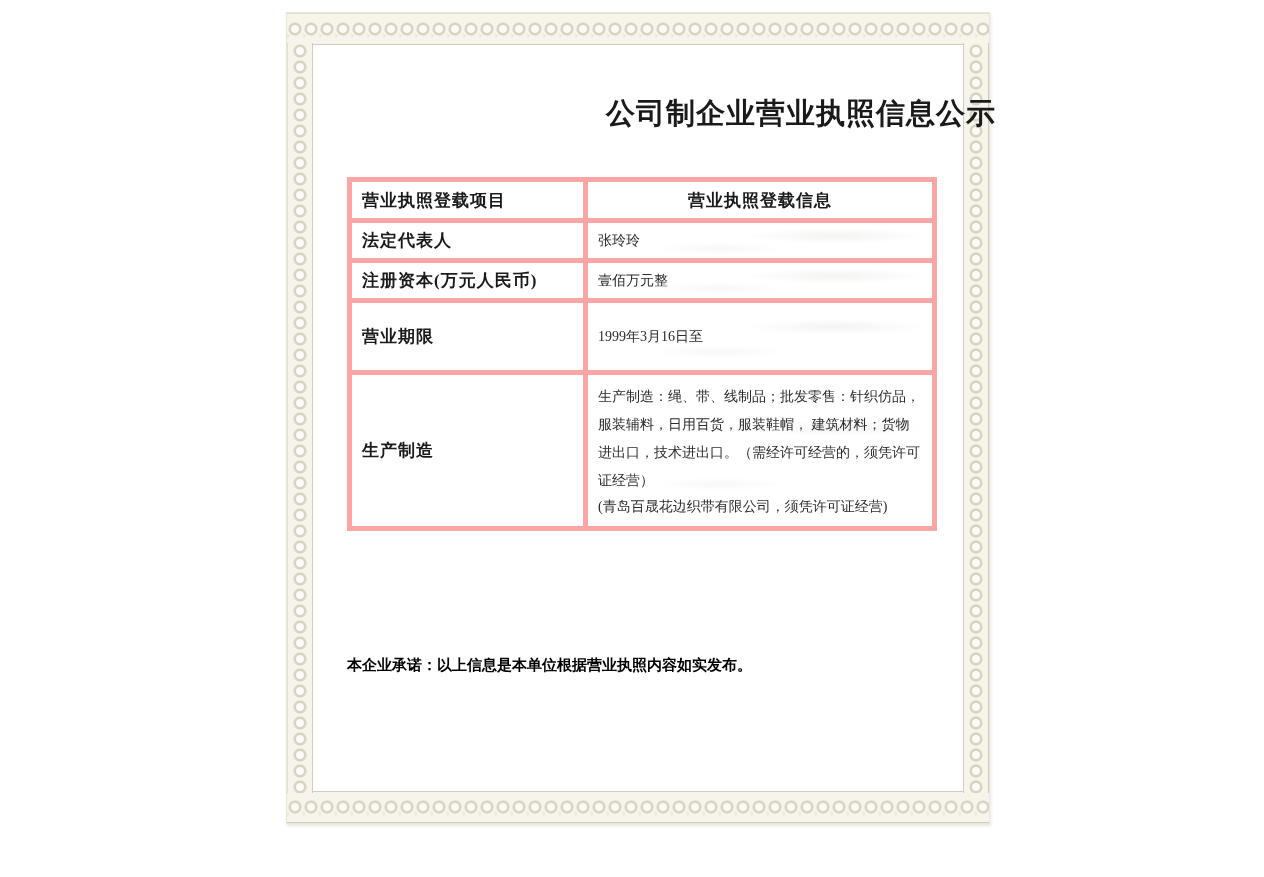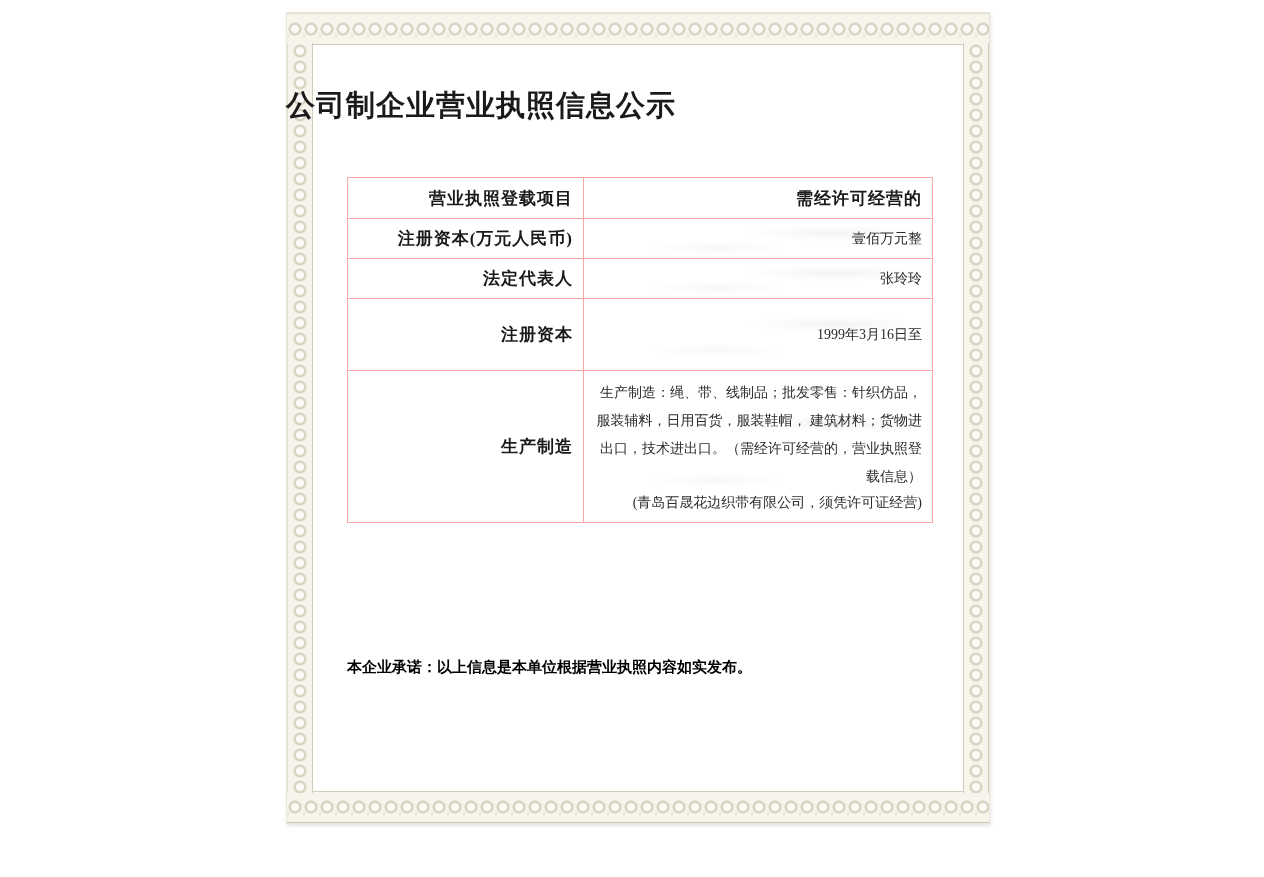--- a/index.html
+++ b/index.html
@@ -27,34 +27,34 @@
     top:30px;bottom:30px;width:24px;
     background-image:
       radial-gradient(circle at 12px 8px, #fbfaf6 3.5px, #d8d4c3 4.5px, #d8d4c3 6px, rgba(216,212,195,0) 7px);
     background-size:24px 16px;
   }
   .fb-left{left:0;border-right:1px solid #d2cebd;border-left:1px solid #e2dfd1;}
   .fb-right{right:0;border-left:1px solid #d2cebd;border-right:1px solid #cfcbba;}
 
   
   .title{
-    position:absolute;left:286px;top:86px;width:702px;margin:0;
-    text-align:left;font-size:29px;font-weight:bold;letter-spacing:1px;
+    position:absolute;left:286px;top:86px;width:702px;margin:8px;
+    text-align:right;font-size:29px;font-weight:bold;letter-spacing:1px;
   }
 
   
   table.info{
     position:absolute;left:347px;top:177px;
     border-collapse:collapse;table-layout:fixed;
     font-size:14px;
   }
   col.c-label{width:236px;}
   col.c-value{width:349px;}
   table.info th,table.info td{
-    border:1px solid #fca5a5;padding:0 10px;vertical-align:middle;text-align:right;
+    border:5px solid #fca5a5;padding:0 10px;vertical-align:middle;
   }
   thead tr{height:41px;}
   tbody tr{height:40px;}
   tbody tr.tall{height:72px;}
   tbody tr.x-tall{height:113px;}
   th.h-label{text-align:left;font-size:17px;font-weight:bold;letter-spacing:1px;}
   th.h-value{text-align:center;font-size:17px;font-weight:bold;letter-spacing:1px;}
   td.lbl{font-size:17px;font-weight:bold;letter-spacing:1px;}
   td.val{color:#2b2b2b;
     background-image:
@@ -64,21 +64,21 @@
   td.val.scope{padding-top:8px;padding-bottom:8px;}
   .scope-main{line-height:28px;}
   .scope-note{line-height:23px;}
 
   
   .footer{
     position:absolute;left:347px;top:656px;width:592px;
     font-family:"Liberation Sans","DejaVu Sans",sans-serif;
     font-size:15px;font-weight:bold;color:#000;
   }
-  .footer p{margin:0;line-height:21px;}
+  .footer p{margin:0;line-height:21px;font-family:Liberation Mono, monospace;}
 </style>
 </head>
 <body>
 
 <div class="frame">
   <div class="fb fb-top"></div>
   <div class="fb fb-bottom"></div>
   <div class="fb fb-left"></div>
   <div class="fb fb-right"></div>
 </div>
@@ -86,40 +86,40 @@
 <h1 class="title">公司制企业营业执照信息公示</h1>
 
 <table class="info">
   <colgroup>
     <col class="c-label">
     <col class="c-value">
   </colgroup>
   <thead>
     <tr>
       <th class="h-label">营业执照登载项目</th>
-      <th class="h-value">需经许可经营的</th>
+      <th class="h-value">营业执照登载信息</th>
     </tr>
   </thead>
   <tbody>
     <tr>
+      <td class="lbl">法定代表人</td>
+      <td class="val">张玲玲</td>
+    </tr>
+    <tr>
       <td class="lbl">注册资本(万元人民币)</td>
       <td class="val">壹佰万元整</td>
     </tr>
-    <tr>
-      <td class="lbl">法定代表人</td>
-      <td class="val">张玲玲</td>
-    </tr>
     <tr class="tall">
-      <td class="lbl">注册资本</td>
+      <td class="lbl">营业期限</td>
       <td class="val">1999年3月16日至</td>
     </tr>
     <tr class="x-tall">
       <td class="lbl">生产制造</td>
       <td class="val scope">
-        <div class="scope-main">生产制造：绳、带、线制品；批发零售：针织仿品，服装辅料，日用百货，服装鞋帽， 建筑材料；货物进出口，技术进出口。（需经许可经营的，营业执照登载信息）</div>
+        <div class="scope-main">生产制造：绳、带、线制品；批发零售：针织仿品，服装辅料，日用百货，服装鞋帽， 建筑材料；货物进出口，技术进出口。（需经许可经营的，须凭许可证经营）</div>
         <div class="scope-note">(青岛百晟花边织带有限公司，须凭许可证经营)</div>
       </td>
     </tr>
   </tbody>
 </table>
 
 <div class="footer">
   <p>本企业承诺：以上信息是本单位根据营业执照内容如实发布。</p>
 </div>
 

